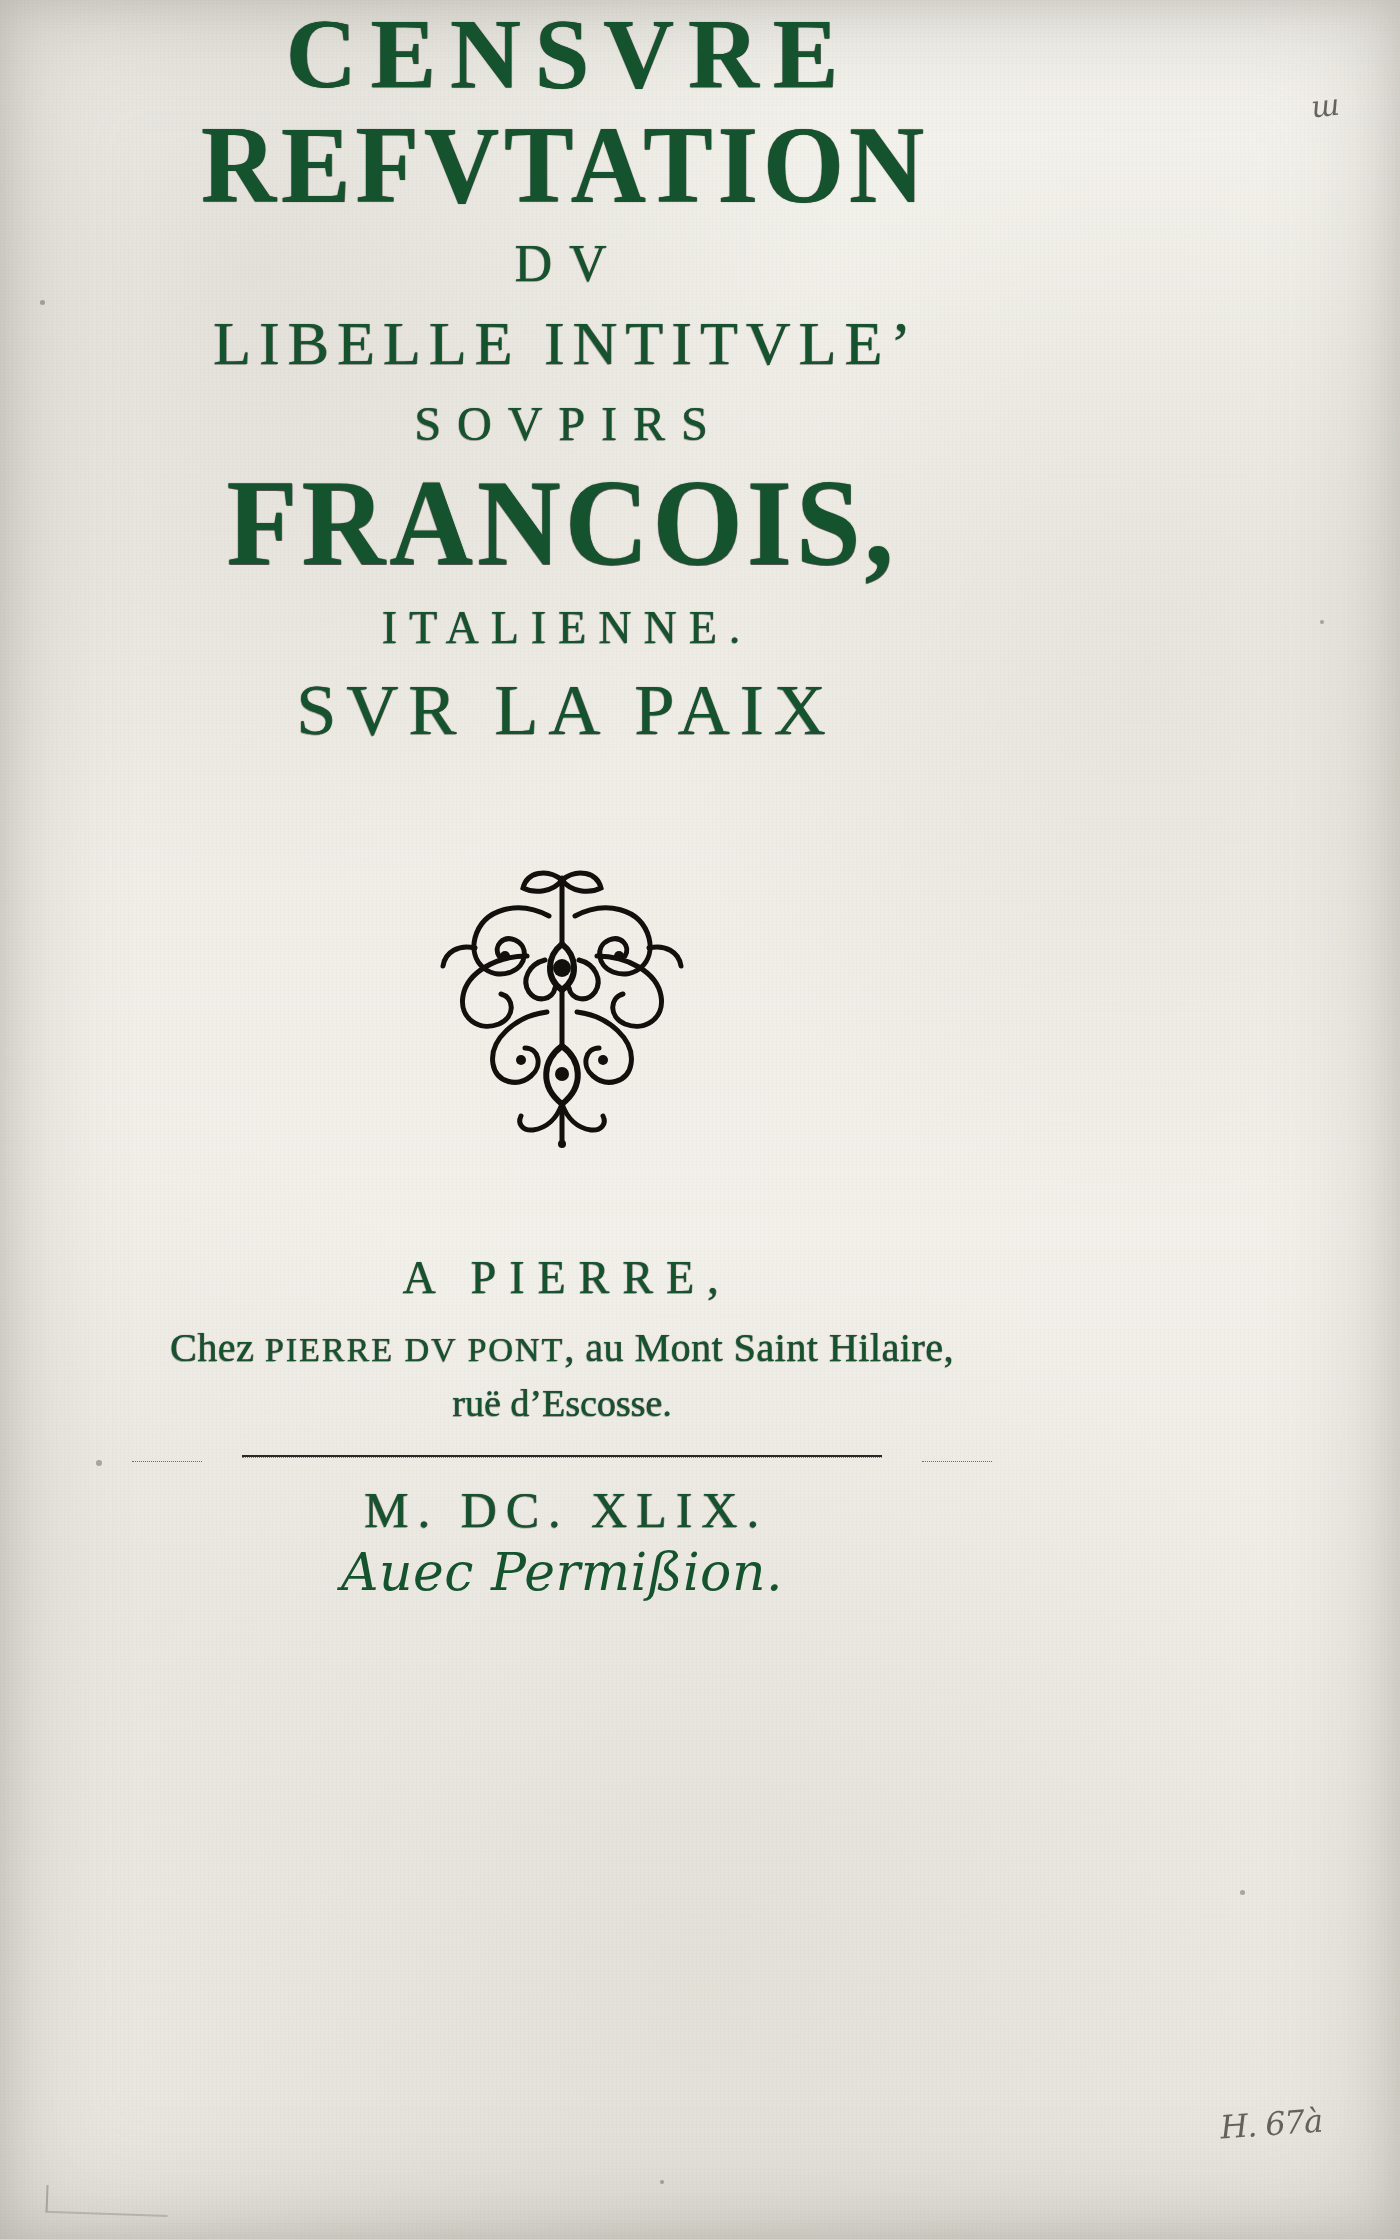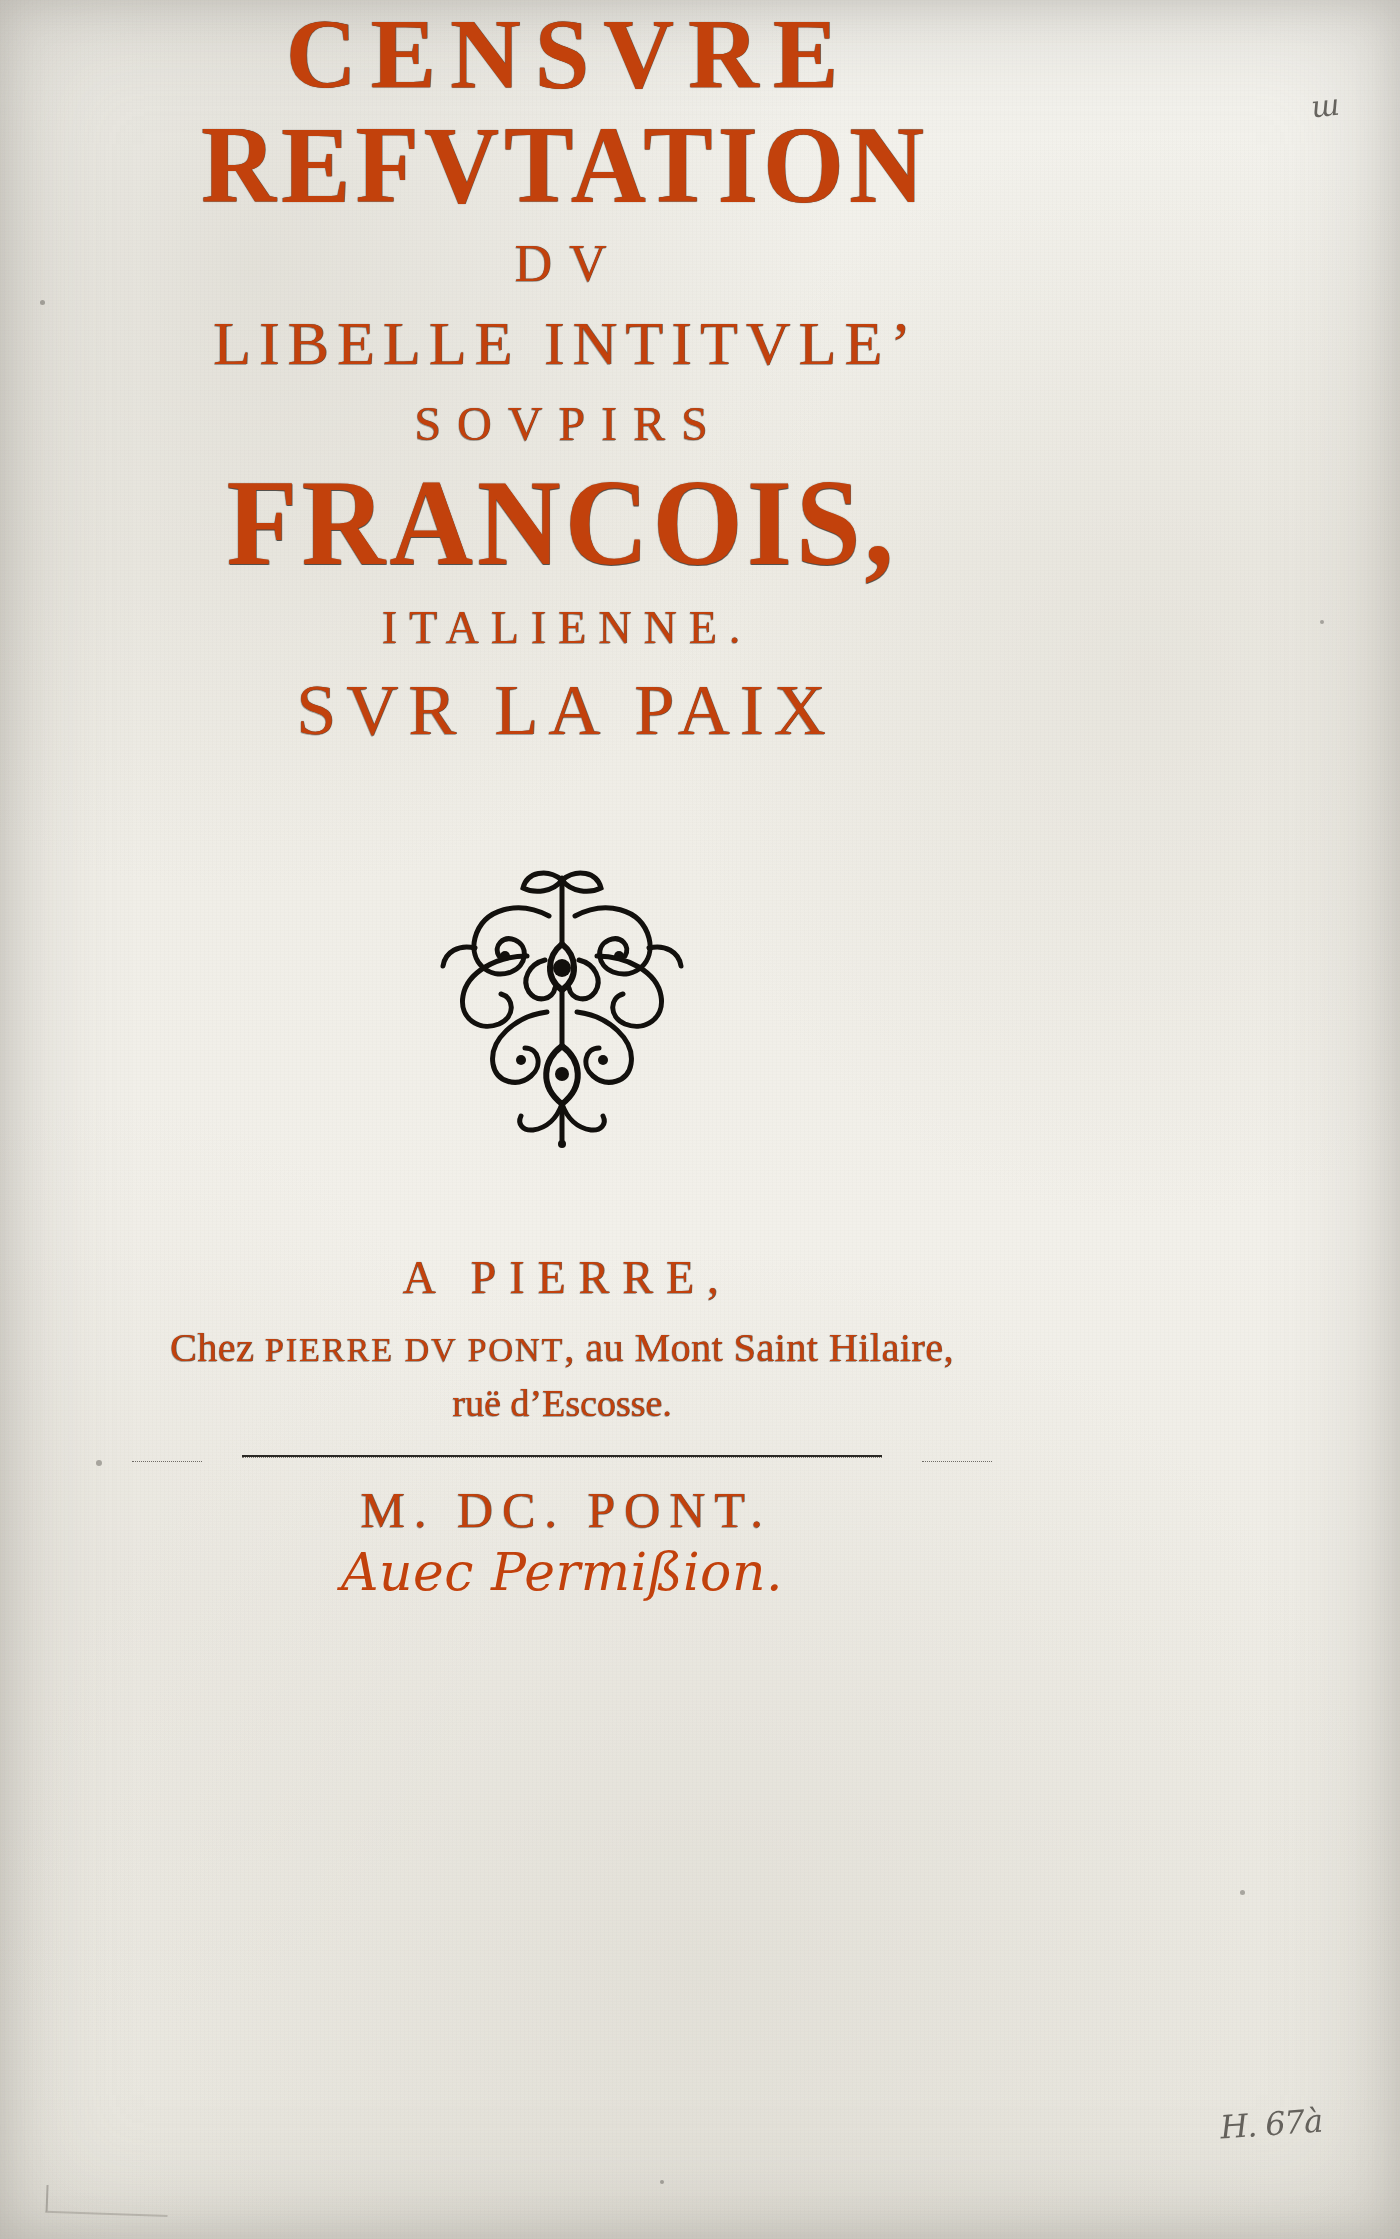--- a/index.html
+++ b/index.html
@@ -41,21 +41,21 @@
     inset: 0;
     pointer-events: none;
     box-shadow: inset 0 0 120px rgba(120,116,106,0.35), inset 0 0 40px rgba(140,136,126,0.25);
   }
 
   .content {
     position: relative;
     z-index: 3;
     width: 1124px;
     text-align: center;
-    color: #c2410c;
+    color: #14532d;
   }
 
   .title-block {
     padding-top: 4px;
   }
 
   
   .lp {
     display: block;
     white-space: nowrap;
@@ -320,21 +320,21 @@
   <div class="imprint">
     <span class="lp l-place">A PIERRE,</span>
     <div class="lp l-publisher">
       <span>Chez</span>
       <span class="sc">PIERRE DV PONT</span><span>, au Mont Saint Hilaire,</span>
     </div>
     <span class="lp l-street">ruë d’Escosse.</span>
 
     <div class="rule"></div>
 
-    <span class="lp l-date">M. DC. PONT.</span>
+    <span class="lp l-date">M. DC. XLIX.</span>
     <span class="l-permission">Auec Permißion.</span>
   </div>
 
 </div>
 
 <div class="marginalia marg-top-right">ш</div>
 <div class="marginalia marg-bottom-right">H. 67à</div>
 <div class="corner-mark"></div>
 
 <div class="edge-speck" style="left:40px;  top:300px;  width:5px; height:5px;"></div>

